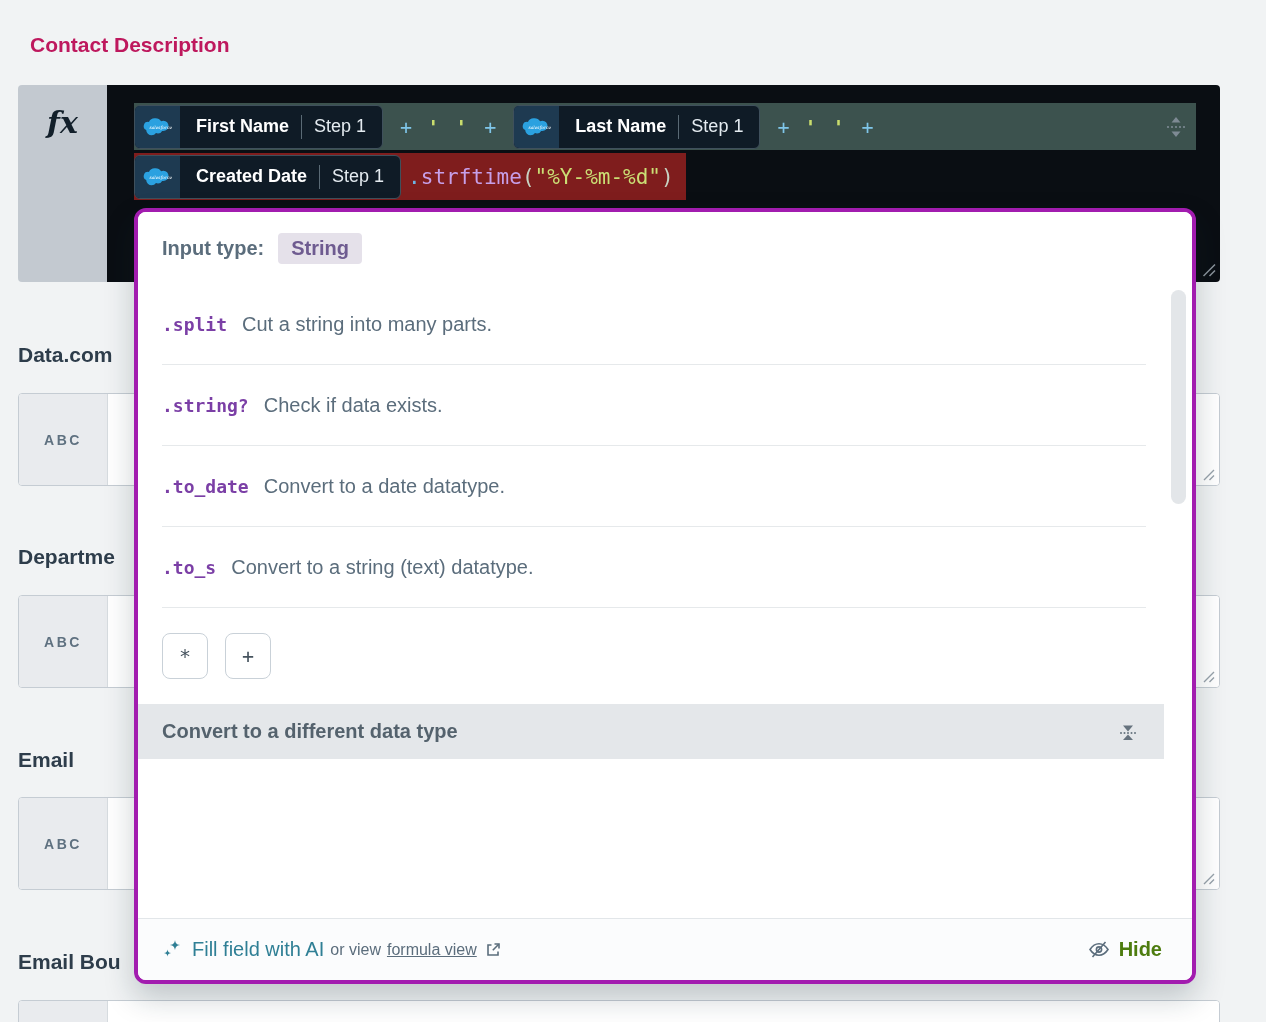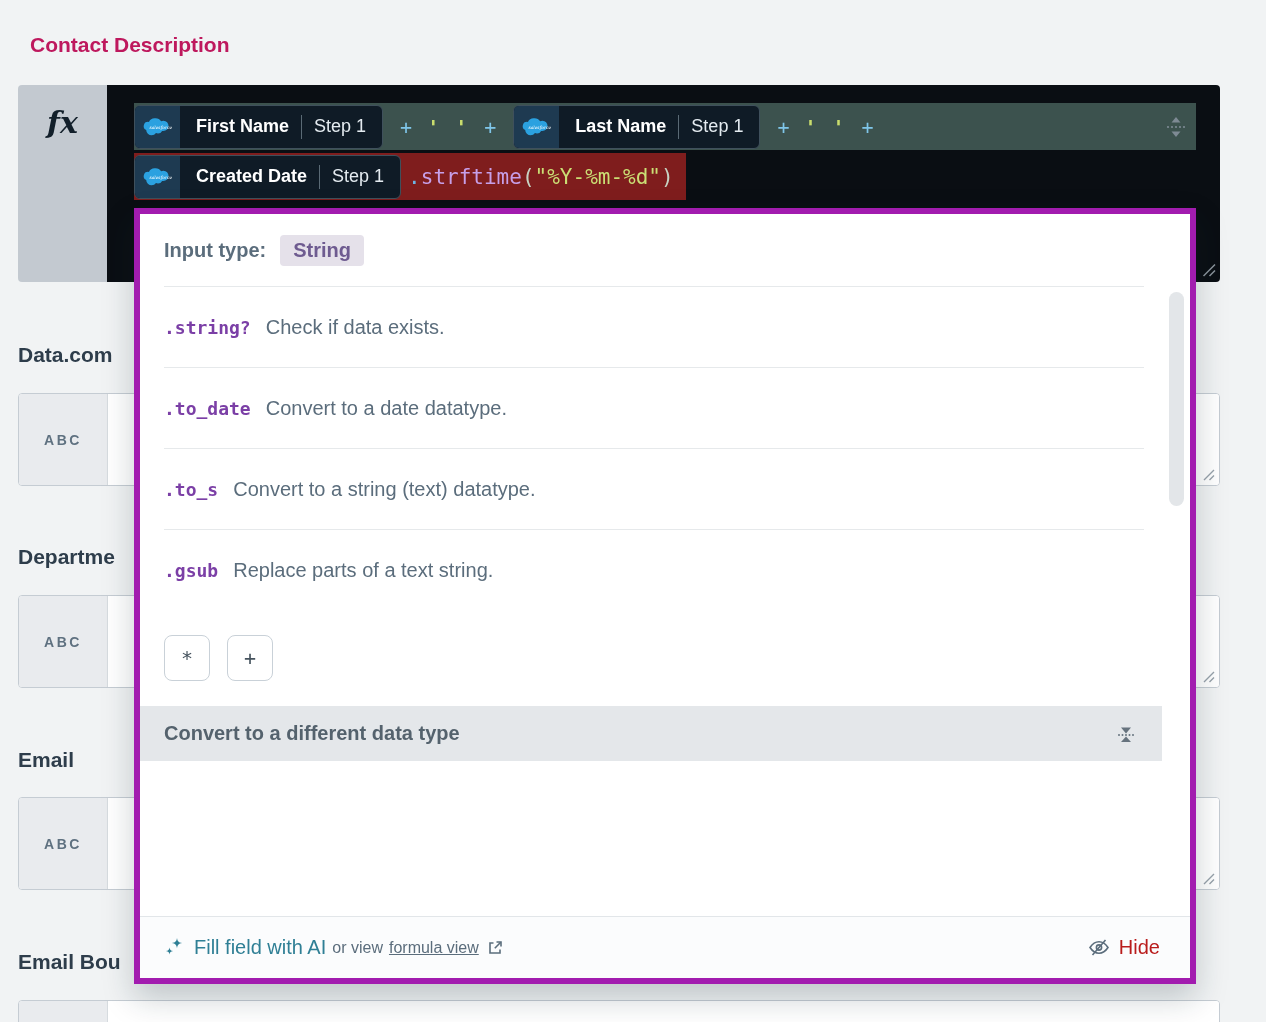--- a/index.html
+++ b/index.html
@@ -48,21 +48,21 @@
   .field-box { position:absolute; left:18px; width:1202px; height:93px; background:#ffffff;
                border:1px solid #c5ccd3; border-radius:4px; display:flex; overflow:hidden; }
   .abc-badge { width:89px; flex:none; background:#e9ebee; border-right:1px solid #d6dbdf; display:flex;
                align-items:center; justify-content:center; font-size:14px; font-weight:700;
                letter-spacing:2.5px; color:#5f7180; }
   .field-input { flex:1; position:relative; background:#ffffff; }
   .ta-resize { position:absolute; right:4px; bottom:4px; line-height:0; }
 
   
   .dropdown { position:absolute; left:134px; top:208px; width:1062px; height:776px; background:#ffffff;
-              border:6px solid #a21caf; border-radius:0; box-shadow:0 14px 30px rgba(20,40,50,.22);
+              border:4px solid #a21caf; border-radius:12px; box-shadow:0 14px 30px rgba(20,40,50,.22);
               z-index:10; overflow:hidden; }
   .input-type-row { height:72px; display:flex; align-items:center; padding-left:24px; background:#ffffff; }
   .it-label { font-size:20px; font-weight:600; color:#5b6d7c; }
   .it-badge { margin-left:14px; background:#e5e1ea; color:#6e5b90; font-weight:700; font-size:20px;
               padding:4px 13px; border-radius:4px; }
 
   .section-header { height:55px; background:#e4e7ea; display:flex; align-items:center; padding-left:24px;
                     margin-right:28px; position:relative; font-size:20px; font-weight:700; color:#54626d; }
   .collapse-btn { position:absolute; right:26px; top:50%; transform:translateY(-50%); line-height:0; cursor:pointer; }
 
@@ -77,22 +77,22 @@
             align-items:center; justify-content:center; cursor:pointer; }
 
   .dd-footer { position:absolute; left:0; right:0; bottom:0; height:62px; background:#fbfcfd;
                border-top:1px solid #e2e6e9; display:flex; align-items:center;
                padding:0 30px 0 24px; z-index:6; }
   .ai-group { display:flex; align-items:center; gap:9px; font-size:20px; cursor:pointer; }
   .ai-label { color:#2f7f95; }
   .mid-text { color:#5b6d7c; margin-left:6px; }
   .docs-link { color:#5b6d7c; text-decoration:underline; margin-left:6px; cursor:pointer; }
   .ext-icon { margin-left:7px; line-height:0; }
-  .hide-btn { margin-left:auto; display:flex; align-items:center; gap:9px; font-size:20px; font-weight:400;
-              color:#b91c1c; cursor:pointer; }
+  .hide-btn { margin-left:auto; display:flex; align-items:center; gap:9px; font-size:20px; font-weight:700;
+              color:#4d7c0f; cursor:pointer; }
 
   .scroll-thumb { position:absolute; right:6px; top:78px; width:15px; height:214px; background:#e3e6e9;
                   border-radius:8px; z-index:7; cursor:pointer; }
 </style>
 </head>
 <body>
 
 <div class="page">
 
   <div class="page-title">Contact Description</div>
@@ -219,40 +219,40 @@
   </div>
 
   <div class="dropdown">
 
     <div class="input-type-row">
       <span class="it-label">Input type:</span>
       <span class="it-badge">String</span>
     </div>
 
 
+    <div class="rec-item">
+      <span class="rec-method">.split</span>
+      <span class="rec-desc">Cut a string into many parts.</span>
+    </div>
     <div class="item-divider"></div>
     <div class="rec-item">
       <span class="rec-method">.string?</span>
       <span class="rec-desc">Check if data exists.</span>
     </div>
     <div class="item-divider"></div>
     <div class="rec-item">
       <span class="rec-method">.to_date</span>
       <span class="rec-desc">Convert to a date datatype.</span>
     </div>
     <div class="item-divider"></div>
     <div class="rec-item">
       <span class="rec-method">.to_s</span>
       <span class="rec-desc">Convert to a string (text) datatype.</span>
     </div>
     <div class="item-divider"></div>
-    <div class="rec-item">
-      <span class="rec-method">.gsub</span>
-      <span class="rec-desc">Replace parts of a text string.</span>
-    </div>
 
 
     <div class="op-row">
       <button class="op-btn">*</button>
       <button class="op-btn">+</button>
     </div>
 
     <div class="section-header">
       <span>Convert to a different data type</span>
       <span class="collapse-btn">

